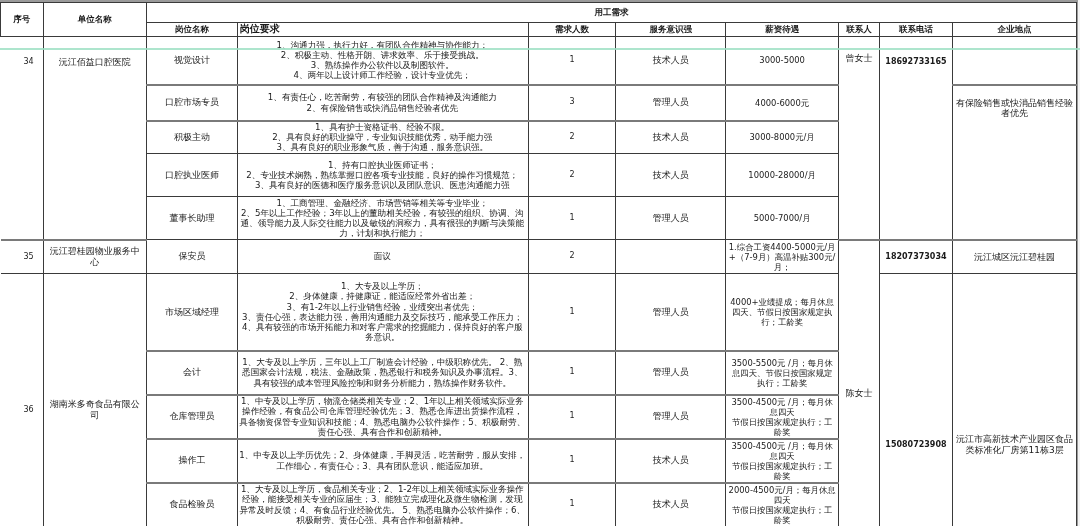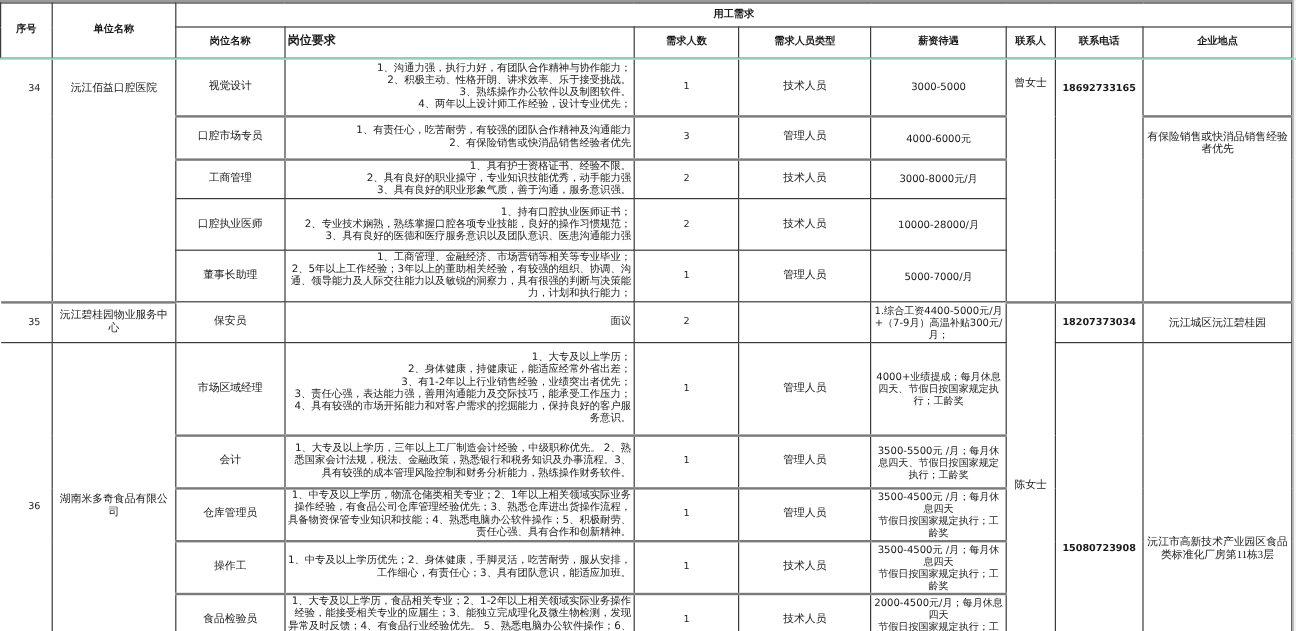--- a/index.html
+++ b/index.html
@@ -6,26 +6,26 @@
   body { width: 1080px; height: 526px; overflow: hidden; position: relative;
          font-family: "DejaVu Sans", "Liberation Sans", sans-serif; color: #1a1a1a; }
   .sheet { position: absolute; left: 0; top: 0; width: 1080px; height: 526px; }
   .topstrip { position: absolute; left: 0; top: 0; width: 1080px; height: 2px; background: #9a9a9a; }
   .sel-line { position: absolute; left: 0; top: 48px; width: 1080px; height: 2px; background: #9fe0c4; opacity: 0.85; z-index: 5; }
   table { border-collapse: collapse; table-layout: fixed; position: absolute; left: 0; top: 2px; width: 1077px; }
   td, th { border: 1px solid #3a3a3a; padding: 0 2px; font-size: 9px; line-height: 10.5px; overflow: hidden; vertical-align: middle; }
   th { font-weight: bold; font-size: 8.5px; text-align: center; background: #fff; }
   th.left { text-align: left; font-size: 10px; }
   td.c { text-align: center; }
-  td.req { text-align: right; white-space: normal; font-size: 8.6px; line-height: 10.2px; padding-left: 1px; }
+  td.req { text-align: center; white-space: normal; font-size: 8.6px; line-height: 10.2px; padding-left: 1px; }
   td.num { font-size: 8px; text-align: center; color: #222; }
   td.phone { font-size: 8px; text-align: center; font-weight: bold; }
   td.seq { font-size: 8px; text-align: center; border-left: none; padding-left: 16px; }
   td.addr { text-align: center; vertical-align: top; padding-top: 12px; }
-  td.addr3 { text-align: center; font-family: Liberation Serif, serif; }
+  td.addr3 { text-align: center; }
   td.pay { text-align: center; font-size: 8.4px; line-height: 10px; margin-top: 28px; }
   .thick-b td { border-bottom: 2px solid #7a7a7a; }
   .right-gutter { position: absolute; left: 1077px; top: 0; width: 3px; height: 526px; background: #f3f3f3; border-left: 1px solid #9a9a9a; }
 </style>
 </head>
 <body>
 
 <div class="sheet">
   <div class="topstrip"></div>
   <div class="sel-line"></div>
@@ -42,25 +42,25 @@
         <col style="width:38px">
       <col style="width:69px">
         <col style="width:116px">
     </colgroup>
     <thead>
       <tr style="height:20px">
         <th rowspan="2">序号</th>
         <th rowspan="2">单位名称</th>
         <th colspan="8">用工需求</th>
       </tr>
-      <tr style="height:26px">
+      <tr style="height:14px">
         <th>岗位名称</th>
         <th class="left">岗位要求</th>
         <th>需求人数</th>
-        <th>需求人员类型</th>
+        <th>服务意识强</th>
         <th>薪资待遇</th>
         <th>联系人</th>
         <th>联系电话</th>
         <th>企业地点</th>
       </tr>
     </thead>
     <tbody>
 
       <tr class="thick-b" style="height:48px">
         <td class="seq" rowspan="5" style="vertical-align:top;padding-top:20px">34</td>
@@ -80,21 +80,21 @@
       <tr class="thick-b" style="height:36px">
         <td class="c">口腔市场专员</td>
         <td class="req" style="white-space:pre-line">1、有责任心，吃苦耐劳，有较强的团队合作精神及沟通能力
 2、有保险销售或快消品销售经验者优先</td>
         <td class="num">3</td>
         <td class="c">管理人员</td>
         <td class="pay">4000-6000元</td>
         <td class="addr" rowspan="4">有保险销售或快消品销售经验者优先</td>
       </tr>
       <tr style="height:33px">
-        <td class="c">工商管理</td>
+        <td class="c">积极主动</td>
         <td class="req" style="white-space:pre-line">1、具有护士资格证书、经验不限。
 2、具有良好的职业操守，专业知识技能优秀，动手能力强
 3、具有良好的职业形象气质，善于沟通，服务意识强。</td>
         <td class="num">2</td>
         <td class="c">技术人员</td>
         <td class="pay">3000-8000元/月</td>
       </tr>
       <tr style="height:43px">
         <td class="c">口腔执业医师</td>
         <td class="req" style="white-space:pre-line">1、持有口腔执业医师证书；

